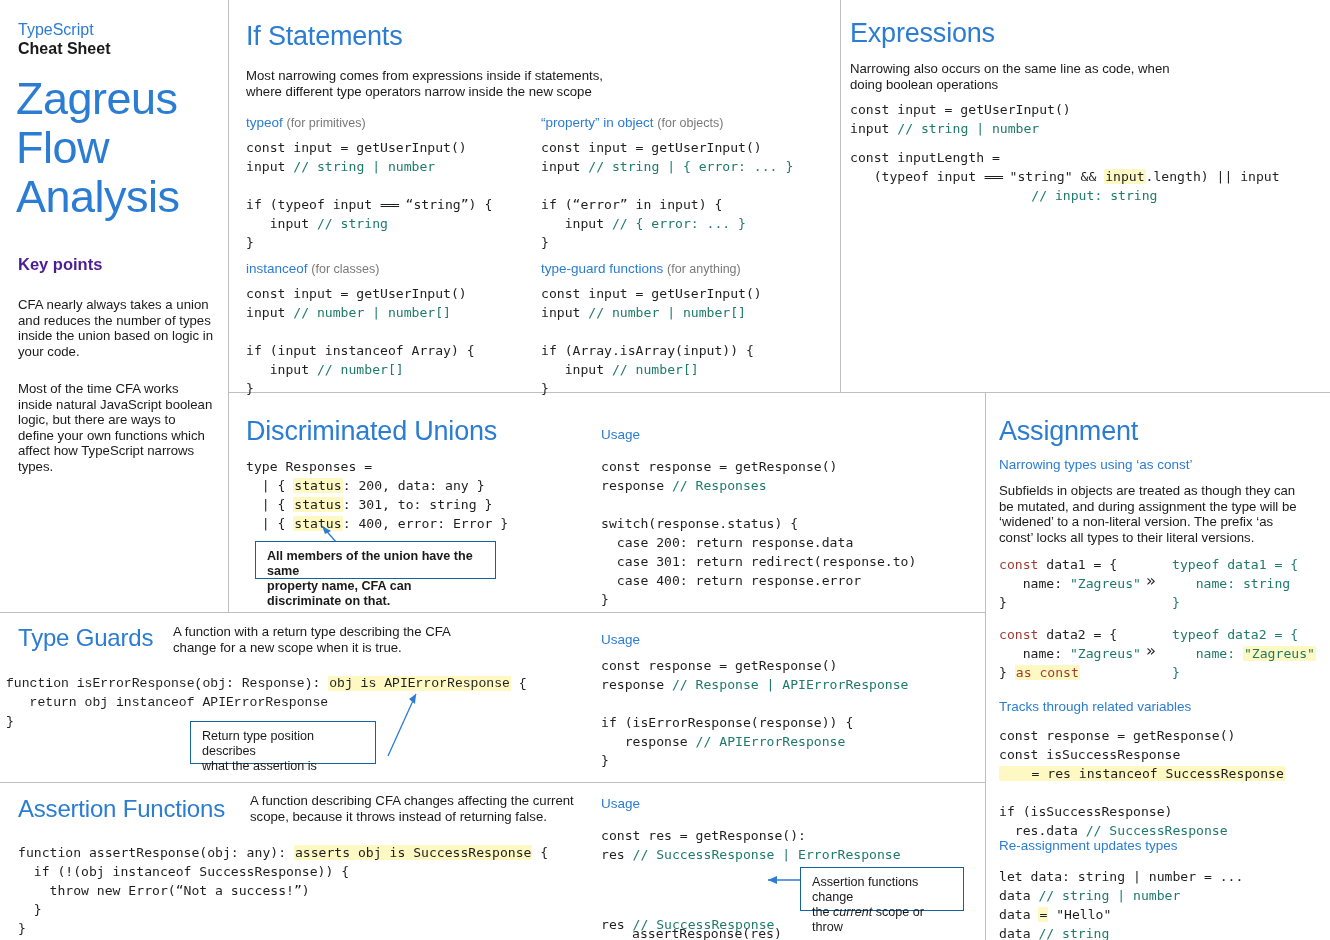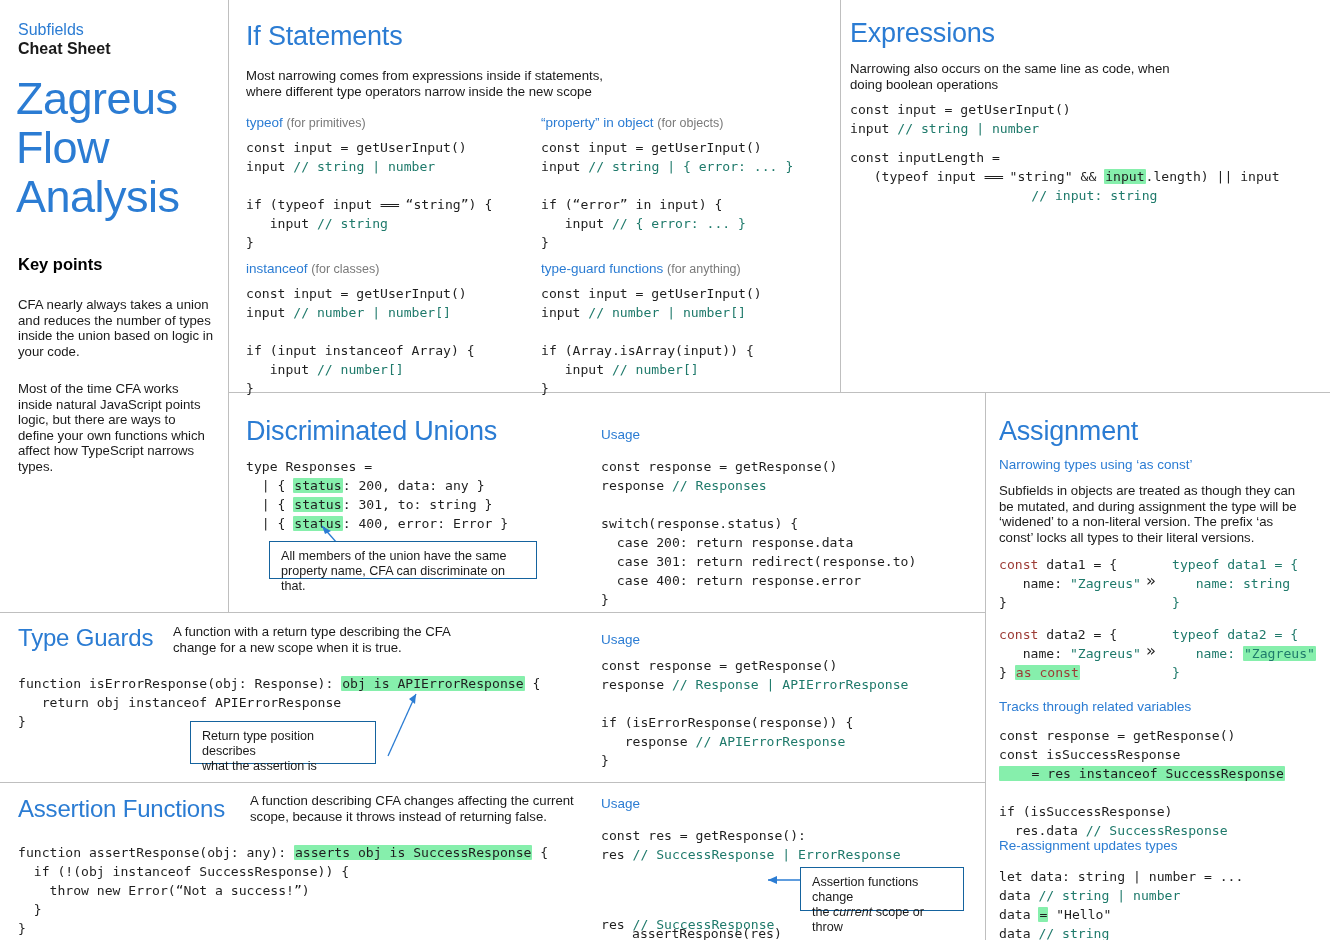--- a/index.html
+++ b/index.html
@@ -52,21 +52,21 @@
     font-family: "DejaVu Sans Mono", "Liberation Mono", monospace;
     font-size: 13.1px;
     line-height: 19px;
     white-space: pre;
     color: #1f1f1f;
   }
   .code .c { color: #1f7a6b; }          
   .code .kw { color: #9d3b35; }         
   .code .str { color: #1f7a6b; }        
   .code .hl {
-    background: #86efac;
+    background: #fef9c3;
     border-radius: 1px;
     padding: 0 1px;
   }
 
   
   .callout {
     position: absolute;
     border: 1px solid #15639e;
     background: #ffffff;
     font-size: 12.6px;
@@ -92,55 +92,55 @@
   #big-title {
     font-size: 45px;
     color: #2b7cd3;
     line-height: 49px;
     font-weight: normal;
     letter-spacing: -0.5px;
   }
   #keypoints-h {
     font-size: 16.5px;
     font-weight: bold;
-    color: #000000;
+    color: #4c1d95;
   }
   .keypoint {
     font-size: 13.2px;
     line-height: 15.6px;
     color: #1a1a1a;
     width: 196px;
   }
 </style>
 </head>
 <body>
 
 <div class="vline" style="left:228px; top:0; height:612px;"></div>
 <div class="vline" style="left:840px; top:0; height:392px;"></div>
 <div class="vline" style="left:985px; top:392px; height:548px;"></div>
 
 <div class="hline" style="left:228px; top:392px; width:1102px;"></div>
 <div class="hline" style="left:0; top:612px; width:985px;"></div>
 <div class="hline" style="left:0; top:782px; width:985px;"></div>
 
 <div class="abs" style="left:18px; top:20px; width:200px;">
-  <div id="brand-ts">Subfields</div>
+  <div id="brand-ts">TypeScript</div>
   <div id="brand-cs">Cheat Sheet</div>
 </div>
 
 <div class="abs" id="big-title-wrap" style="left:16px; top:74px; width:205px;">
   <div id="big-title">Zagreus</div>
   <div id="big-title" style="font-size:45px;color:#2b7cd3;line-height:49px;">Flow</div>
   <div id="big-title" style="font-size:45px;color:#2b7cd3;line-height:49px;">Analysis</div>
 </div>
 
 <div class="abs" id="keypoints-h" style="left:18px; top:255px;">Key points</div>
 
 <div class="abs keypoint" style="left:18px; top:297px;">CFA nearly always takes a union and reduces the number of types inside the union based on logic in your code.</div>
-<div class="abs keypoint" style="left:18px; top:381px;">Most of the time CFA works inside natural JavaScript points logic, but there are ways to define your own functions which affect how TypeScript narrows types.</div>
+<div class="abs keypoint" style="left:18px; top:381px;">Most of the time CFA works inside natural JavaScript boolean logic, but there are ways to define your own functions which affect how TypeScript narrows types.</div>
 
 <div class="abs sec-title" style="left:246px; top:23px;">If Statements</div>
 
 <div class="abs blurb" style="left:246px; top:68px; width:420px;">
   <div>Most narrowing comes from expressions inside if statements,</div>
   <div>where different type operators narrow inside the new scope</div>
 </div>
 
 <div class="abs" style="left:246px; top:115px;">
   <div class="sublabel">
@@ -213,21 +213,21 @@
 <div class="abs code" style="left:246px; top:457px;">type Responses =
   | { <span class="hl">status</span>: 200, data: any }
   | { <span class="hl">status</span>: 301, to: string }
   | { <span class="hl">status</span>: 400, error: Error }</div>
 
 <svg class="abs" style="left:300px; top:520px;" width="60" height="42" viewBox="0 0 60 42">
   <line x1="52" y1="40" x2="22" y2="6" stroke="#2b7cd3" stroke-width="1.3"></line>
   <path d="M22 6 L31 11 L25 14 Z" fill="#2b7cd3"></path>
 </svg>
 
-<div class="callout" style="left:269px; top:541px; width:268px; height:38px;">
+<div class="callout" style="left:255px; top:541px; width:241px; height:38px;font-weight:bold;">
   <div>All members of the union have the same</div>
   <div>property name, CFA can discriminate on that.</div>
 </div>
 
 <div class="abs sublabel" style="left:601px; top:427px;">Usage</div>
 
 <div class="abs code" style="left:601px; top:457px;">const response = getResponse()
 response <span class="c">// Responses</span>
 
 switch(response.status) {
@@ -279,21 +279,21 @@
 data <span class="hl">=</span> "Hello"
 data <span class="c">// string</span></div>
 
 <div class="abs sec-title small" style="left:18px; top:626px;">Type Guards</div>
 
 <div class="abs blurb" style="left:173px; top:624px; width:420px;">
   <div>A function with a return type describing the CFA</div>
   <div>change for a new scope when it is true.</div>
 </div>
 
-<div class="abs code" style="left:18px; top:674px;">function isErrorResponse(obj: Response): <span class="hl">obj is APIErrorResponse</span> {
+<div class="abs code" style="left:6px; top:674px;font-family:Liberation Mono, monospace;">function isErrorResponse(obj: Response): <span class="hl">obj is APIErrorResponse</span> {
    return obj instanceof APIErrorResponse
 }</div>
 
 <svg class="abs" style="left:378px; top:688px;" width="48" height="72" viewBox="0 0 48 72">
   <line x1="10" y1="68" x2="38" y2="6" stroke="#2b7cd3" stroke-width="1.3"></line>
   <path d="M38 6 L37 16 L31 11 Z" fill="#2b7cd3"></path>
 </svg>
 
 <div class="callout" style="left:190px; top:721px; width:186px; height:43px;">
   <div>Return type position describes</div>

